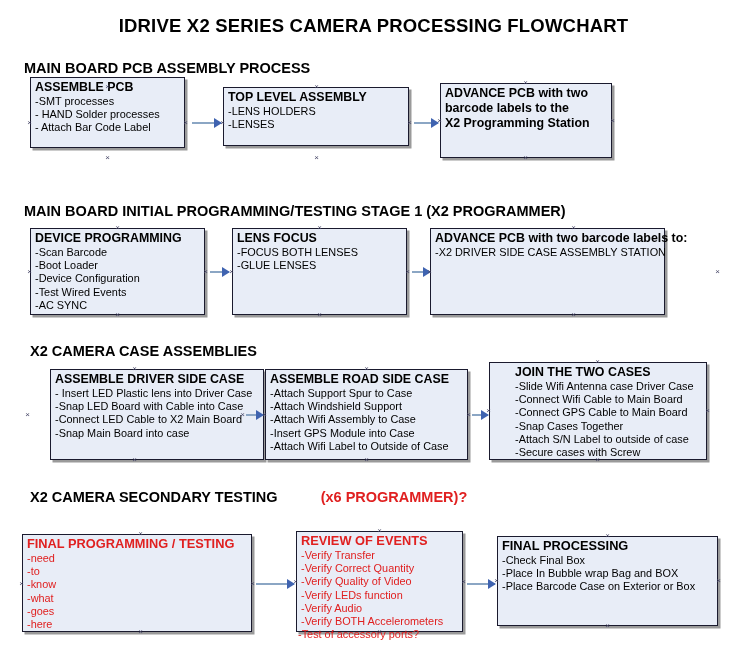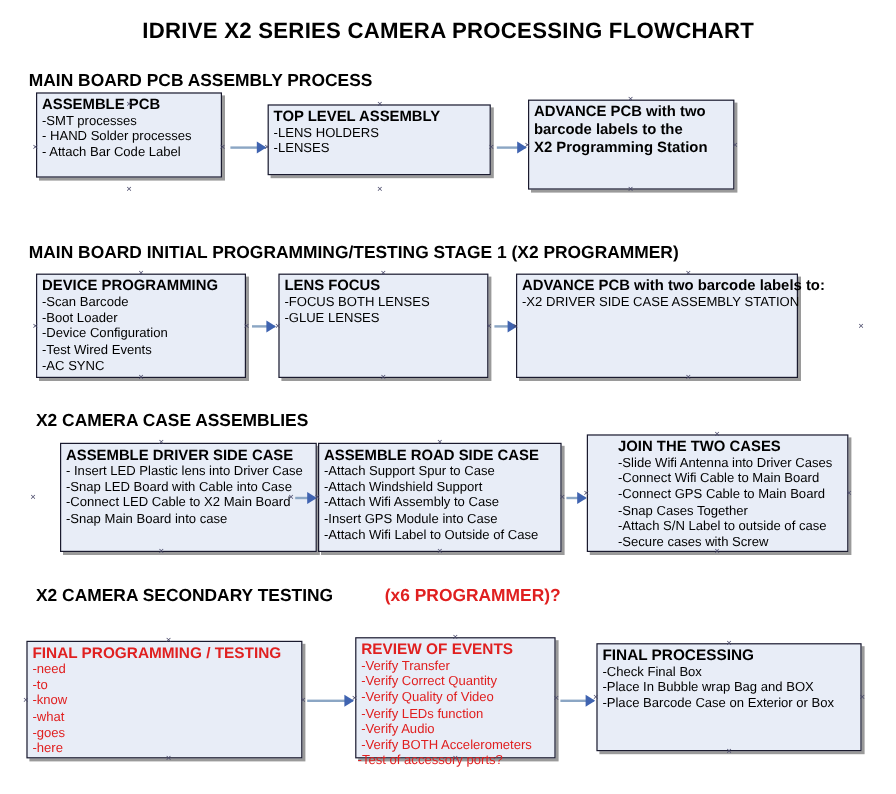--- a/index.html
+++ b/index.html
@@ -204,21 +204,21 @@
   <div class="xh" style="left:261px;top:411px;"></div>
   <div class="xh" style="left:465px;top:411px;"></div>
 
   <div class="conn" style="left:472px;top:410px;width:16px;">
     <div class="line"></div>
     <div class="head"></div>
   </div>
 
   <div class="box" style="left:489px;top:362px;width:218px;height:98px;padding-left:25px;">
     <div class="b-title">JOIN THE TWO CASES</div>
-    <div class="b-line">-Slide Wifi Antenna into Driver Cases</div>
+    <div class="b-line">-Slide Wifi Antenna case Driver Case</div>
     <div class="b-line">-Connect Wifi Cable to Main Board</div>
     <div class="b-line">-Connect GPS Cable to Main Board</div>
     <div class="b-line">-Snap Cases Together</div>
     <div class="b-line">-Attach S/N Label to outside of case</div>
     <div class="b-line">-Secure cases with Screw</div>
   </div>
   <div class="xh" style="left:594px;top:358px;"></div>
   <div class="xh" style="left:594px;top:456px;"></div>
   <div class="xh" style="left:485px;top:407px;"></div>
   <div class="xh" style="left:704px;top:407px;"></div>

